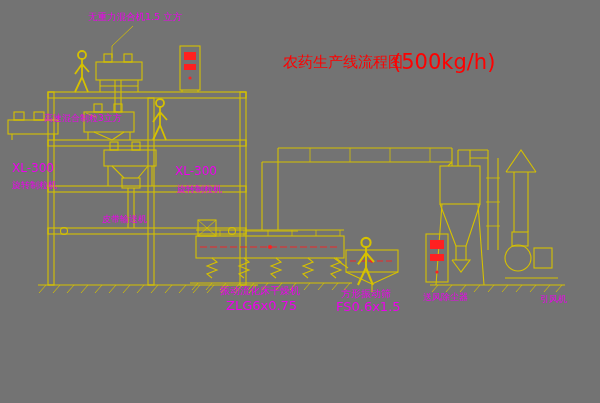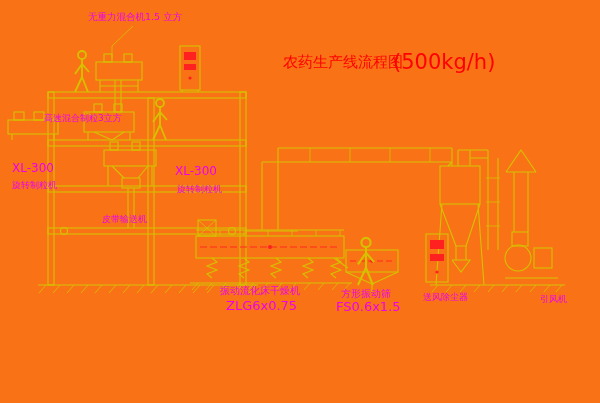--- a/index.html
+++ b/index.html
@@ -1,16 +1,16 @@
 <!DOCTYPE html>
 <html><head>
 <meta charset="utf-8">
 <style>
   html,body{margin:0;padding:0;background:#fff;}
-  .canvas{position:relative;width:600px;height:403px;background:#f97316;overflow:hidden;
+  .canvas{position:relative;width:600px;height:403px;background:#737373;overflow:hidden;
           font-family:"DejaVu Sans",sans-serif;}
   svg{position:absolute;left:0;top:0;}
   .y{stroke:#d6c100;fill:none;stroke-width:1.1;}
   .yt{stroke:#d6c100;fill:none;stroke-width:0.8;}
   .rl{stroke:#ff2020;fill:none;stroke-width:0.9;}
   .rf{fill:#ff2020;stroke:none;}
   .lbl{fill:#ee00ee;stroke:none;}
   .ttl{fill:#ff0000;stroke:none;}
   text{font-family:"DejaVu Sans",sans-serif;}
 </style>

